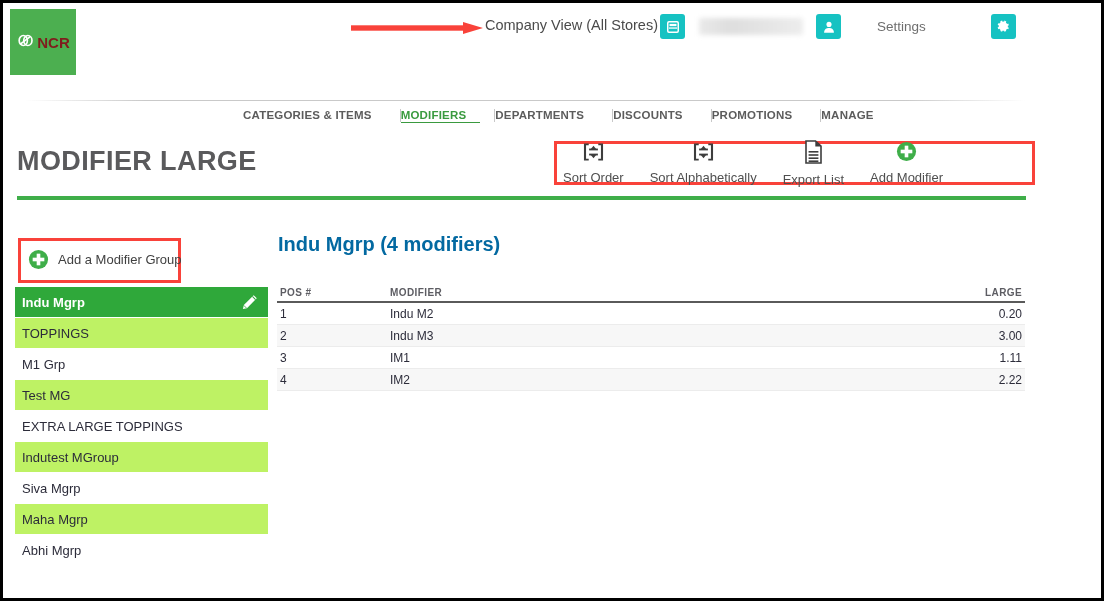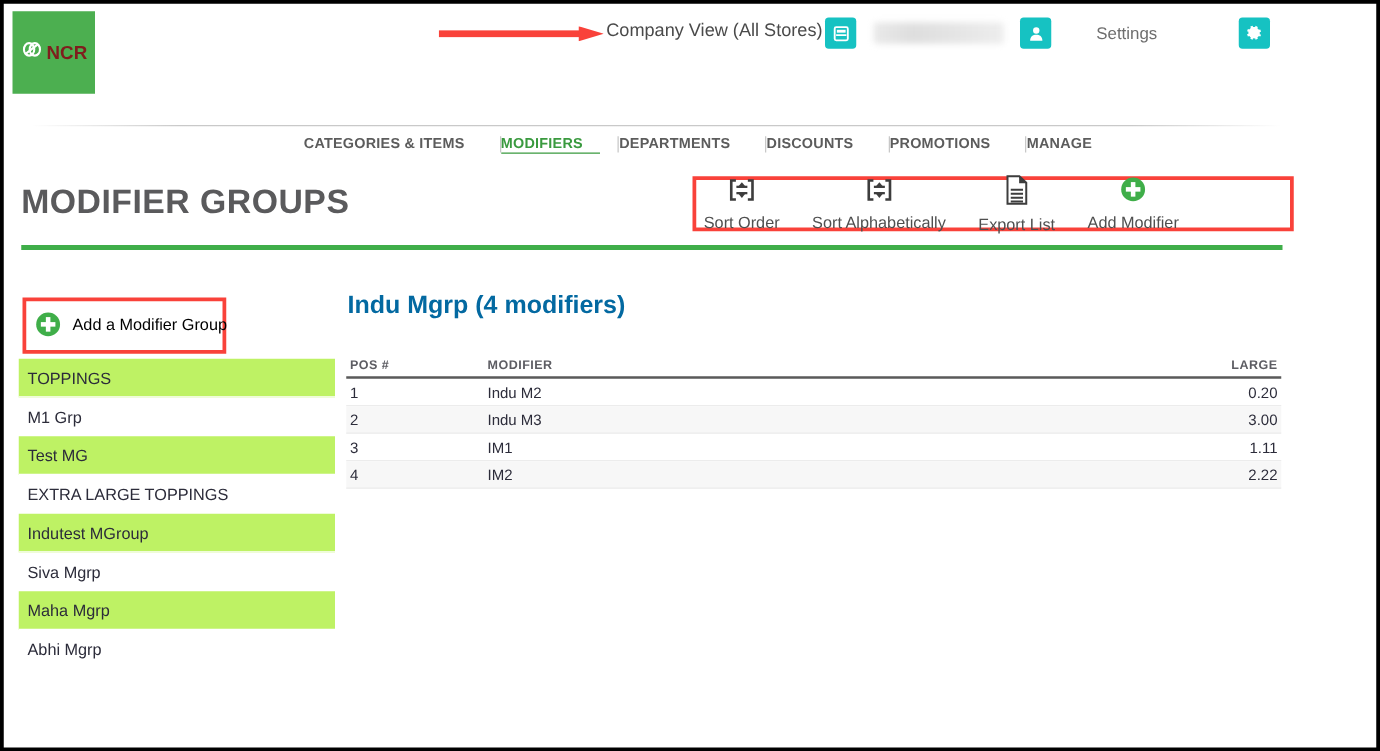--- a/index.html
+++ b/index.html
@@ -213,21 +213,21 @@
   .add-mg {
     position: absolute;
     left: 25px; top: 246px;
     display: flex;
     align-items: center;
     gap: 9px;
     cursor: pointer;
   }
   .add-mg-label {
     font-size: 13px;
-    color: #000000;
+    color: #404040;
     white-space: nowrap;
   }
 
   .group-list {
     position: absolute;
     left: 12px; top: 284px;
     width: 253px;
   }
   .group-item {
     height: 31px;
@@ -355,21 +355,21 @@
       <div class="subnav-sep"></div>
       <div class="subnav-item">DEPARTMENTS</div>
       <div class="subnav-sep"></div>
       <div class="subnav-item">DISCOUNTS</div>
       <div class="subnav-sep"></div>
       <div class="subnav-item">PROMOTIONS</div>
       <div class="subnav-sep"></div>
       <div class="subnav-item">MANAGE</div>
     </div>
 
-  <div class="page-title">MODIFIER GROUPS</div>
+  <div class="page-title">MODIFIER LARGE</div>
   <div class="green-rule"></div>
 
   <div class="toolbar-box"></div>
   <div class="toolbar">
 
     <div class="tb-btn">
       <span class="sorticon">
         <svg width="21" height="20" viewBox="0 0 22 20">
           <path d="M1 1 H6 V3 H3.2 V17 H6 V19 H1 Z" fill="#3d3d3d"></path>
           <path d="M21 1 H16 V3 H18.8 V17 H16 V19 H21 Z" fill="#3d3d3d"></path>
@@ -428,20 +428,28 @@
       <svg width="21" height="21" viewBox="0 0 22 22">
         <circle cx="11" cy="11" r="10" fill="#3fae49"></circle>
         <rect x="9.1" y="4.9" width="3.8" height="12.2" fill="#ffffff"></rect>
         <rect x="4.9" y="9.1" width="12.2" height="3.8" fill="#ffffff"></rect>
       </svg>
     </span>
     <span class="add-mg-label">Add a Modifier Group</span>
   </div>
 
   <div class="group-list" id="group-list">
+      <div class="group-item selected">
+        <span>Indu Mgrp</span>
+        <span class="pencil"><svg width="17" height="17" viewBox="0 0 18 18">
+            <path d="M13.4 1.3 L16.7 4.6 L6.3 15 L2 16 L3 11.7 Z" fill="#ffffff"></path>
+            <path d="M12.1 2.6 L15.4 5.9" stroke="#2fa83a" stroke-width="1.1"></path>
+            <path d="M2.9 12 L6 15.1" stroke="#2fa83a" stroke-width="0.9"></path>
+          </svg></span>
+      </div>
       <div class="group-item alt">
         <span>TOPPINGS</span>
       </div>
       <div class="group-item">
         <span>M1 Grp</span>
       </div>
       <div class="group-item alt">
         <span>Test MG</span>
       </div>
       <div class="group-item">

